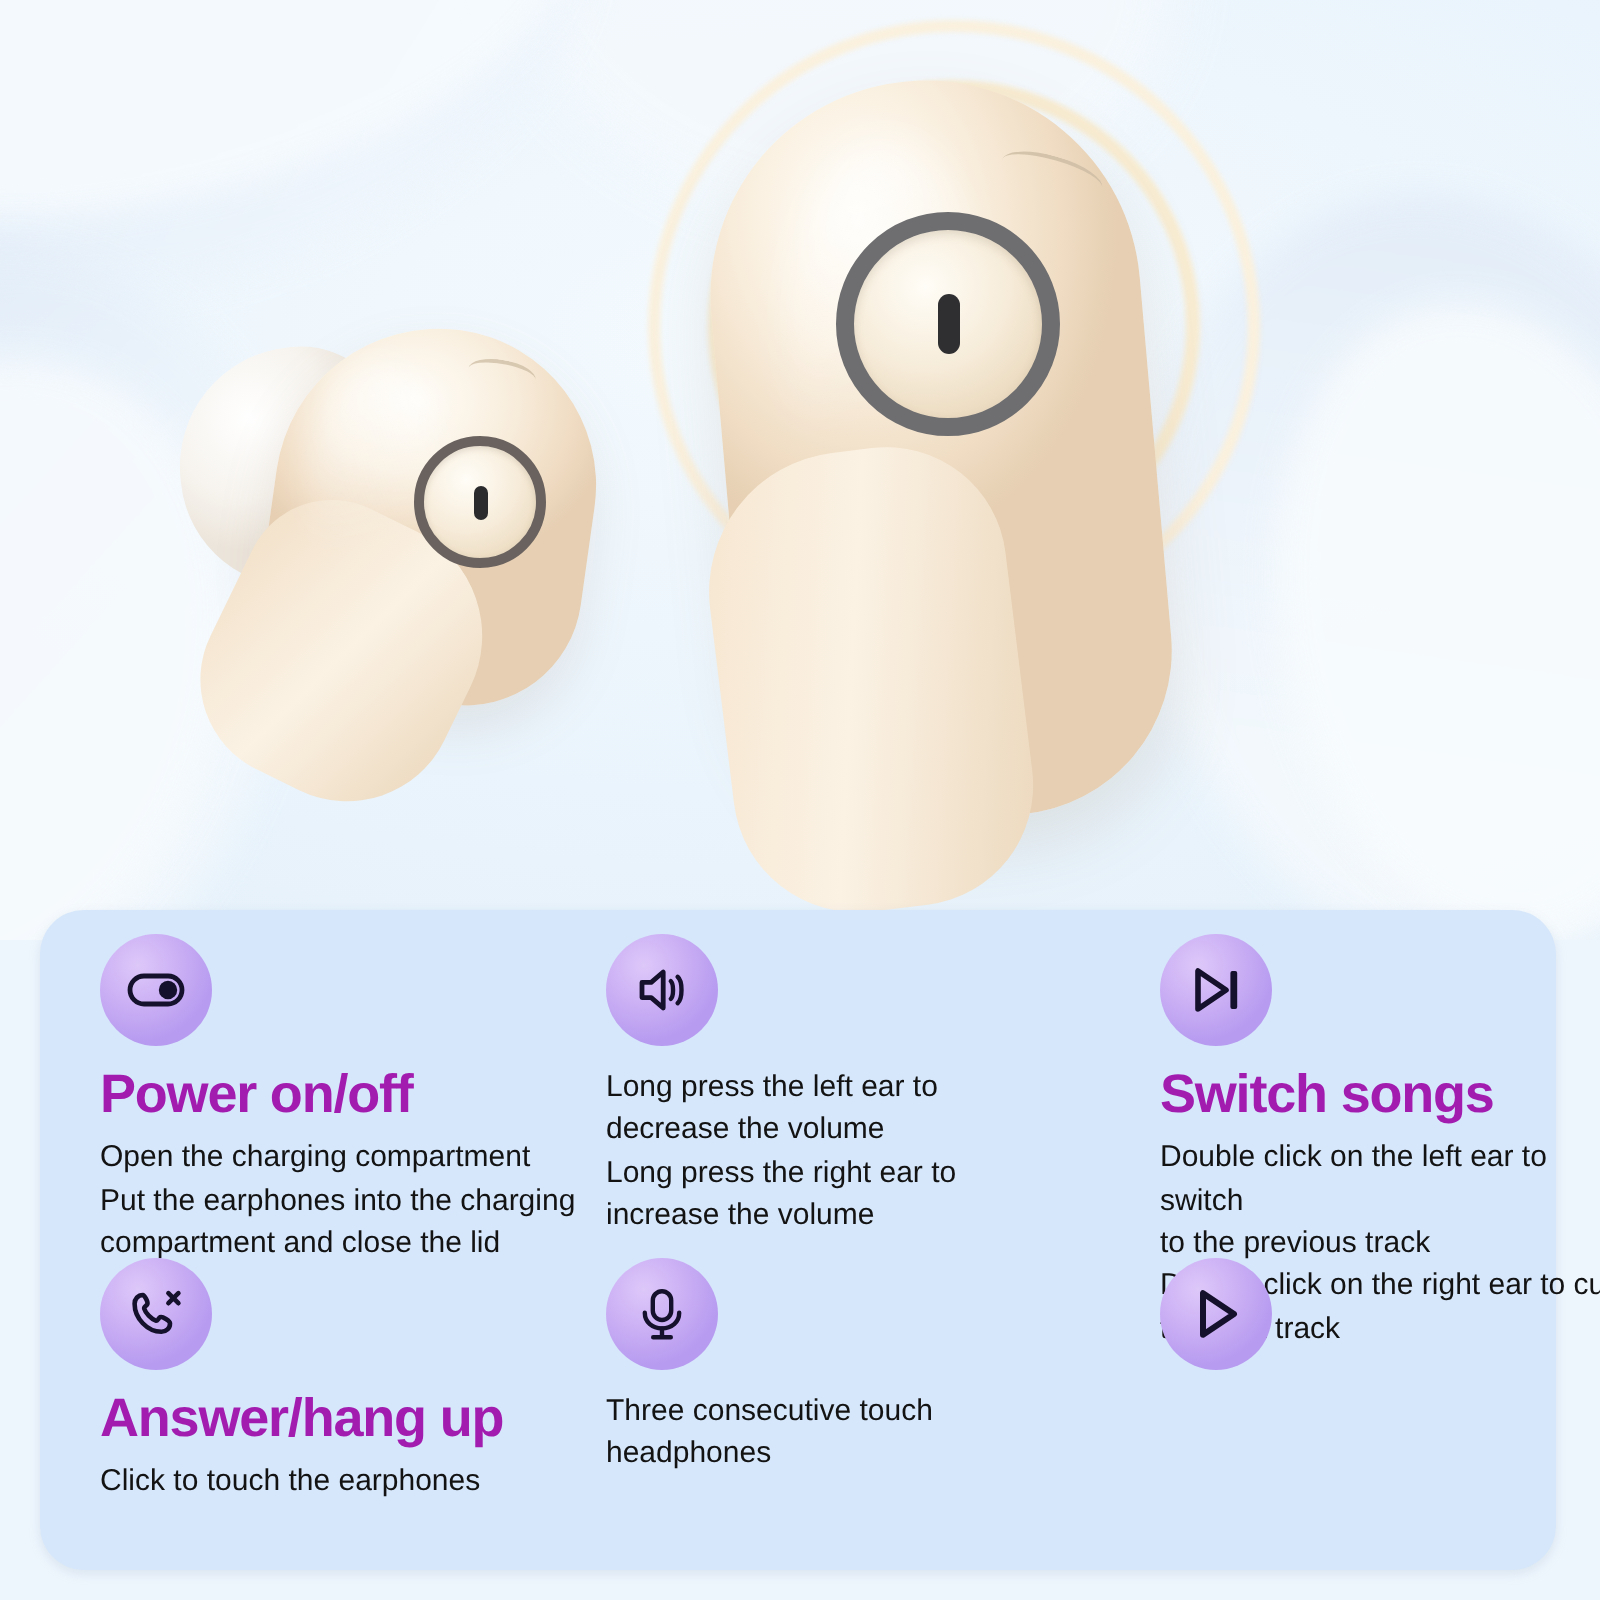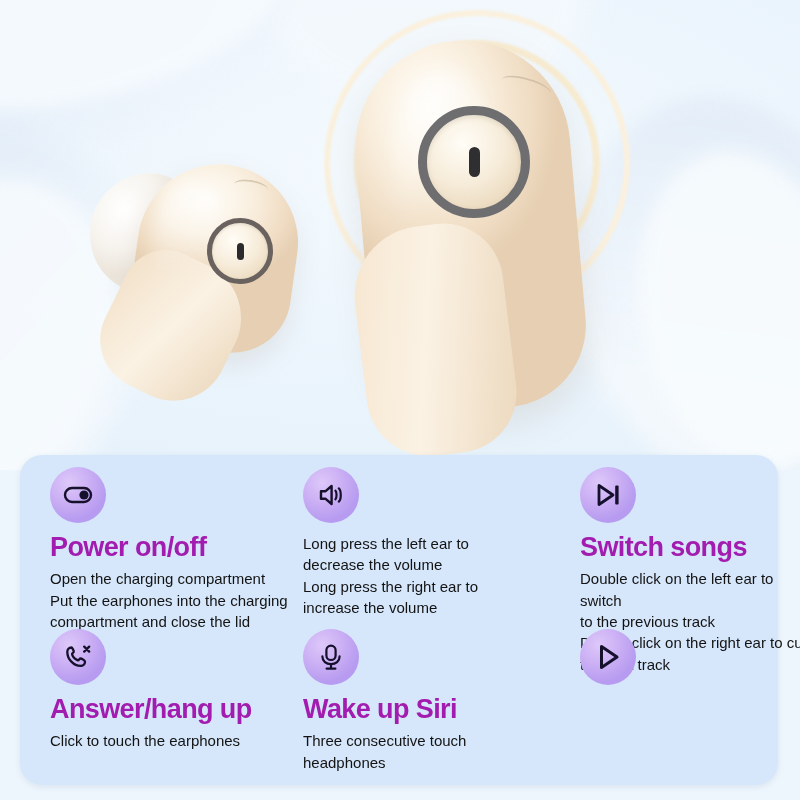--- a/index.html
+++ b/index.html
@@ -377,21 +377,20 @@
       </div>
 
       <div class="cell col2 row2">
         <div class="icon-circle">
           <svg width="34" height="34" viewBox="0 0 34 34">
             <rect x="12.4" y="5.6" width="9.2" height="14.4" rx="4.6" fill="none" stroke="#15102b" stroke-width="2.2"></rect>
             <path d="M8.4 16.4c0 4.8 3.8 7.8 8.6 7.8s8.6-3 8.6-7.8" fill="none" stroke="#15102b" stroke-width="2.2" stroke-linecap="round"></path>
             <path d="M17 24.2v4.4M12.6 28.6h8.8" stroke="#15102b" stroke-width="2.2" stroke-linecap="round"></path>
           </svg>
         </div>
-        <p class="feature-title">Wake up Siri</p>
         <p class="feature-desc">Three consecutive touch headphones</p>
       </div>
 
       <div class="cell col3 row2">
         <div class="icon-circle">
           <svg width="34" height="34" viewBox="0 0 34 34">
             <path d="M10.5 6.6v20.8L26 17z" fill="none" stroke="#15102b" stroke-width="3" stroke-linejoin="round"></path>
           </svg>
         </div>
       </div>

